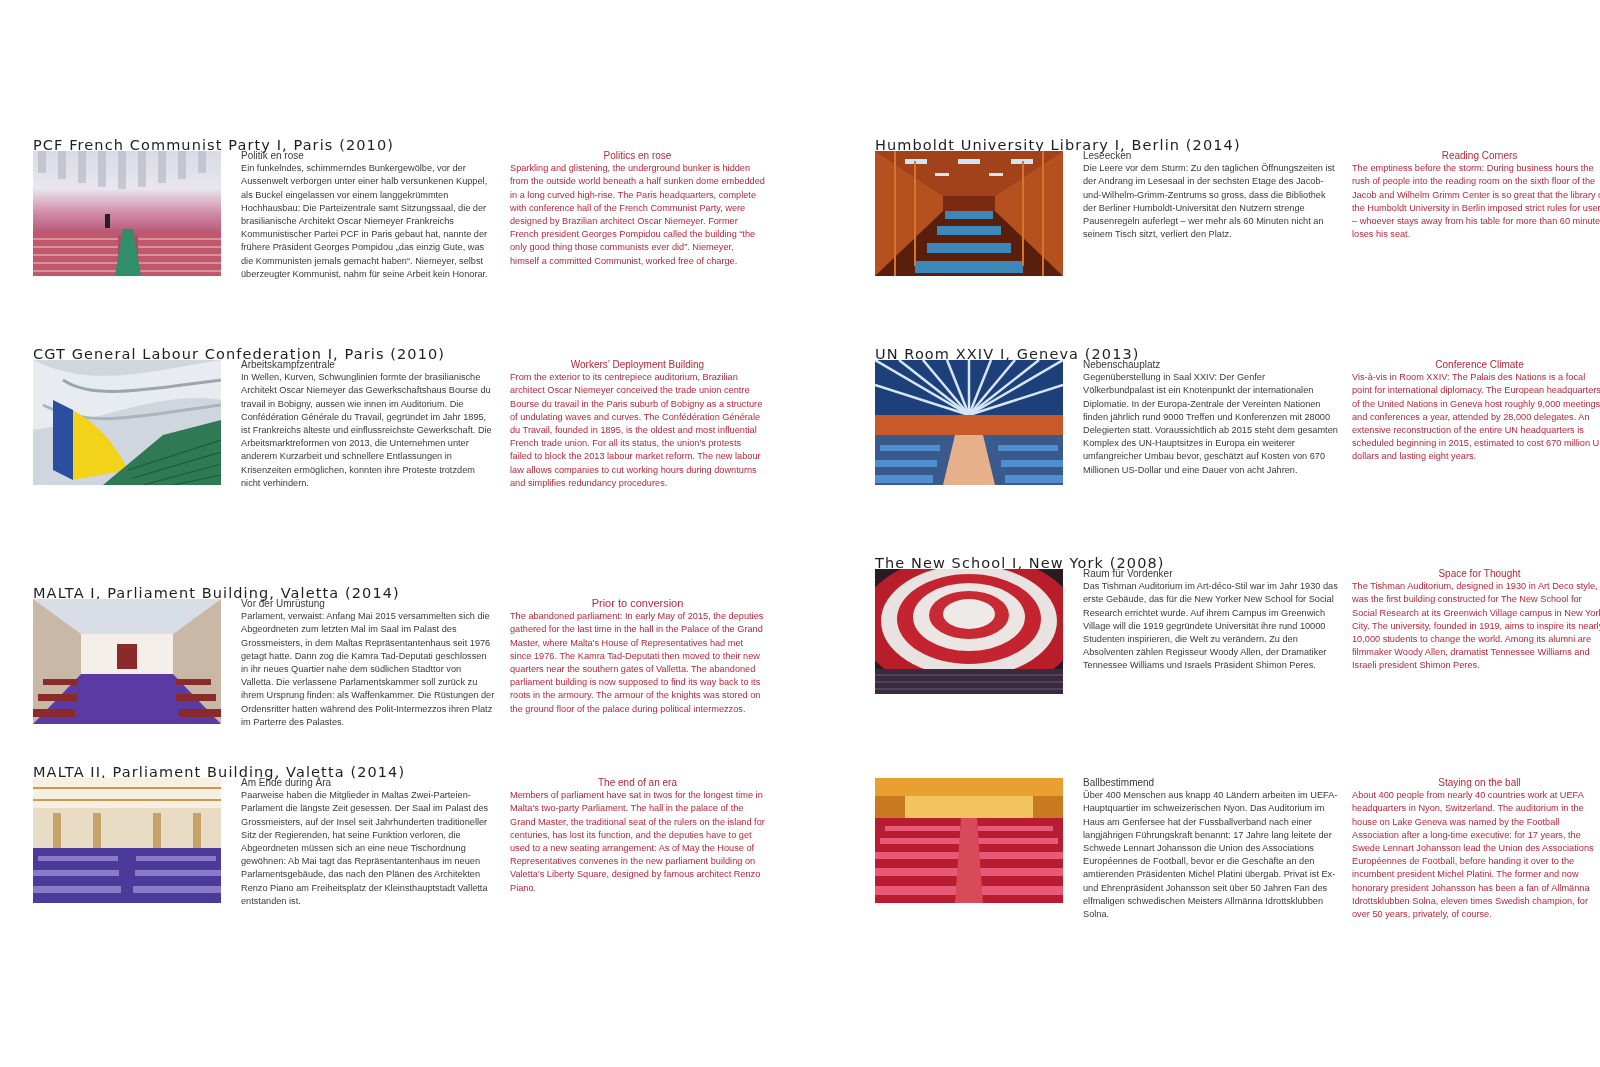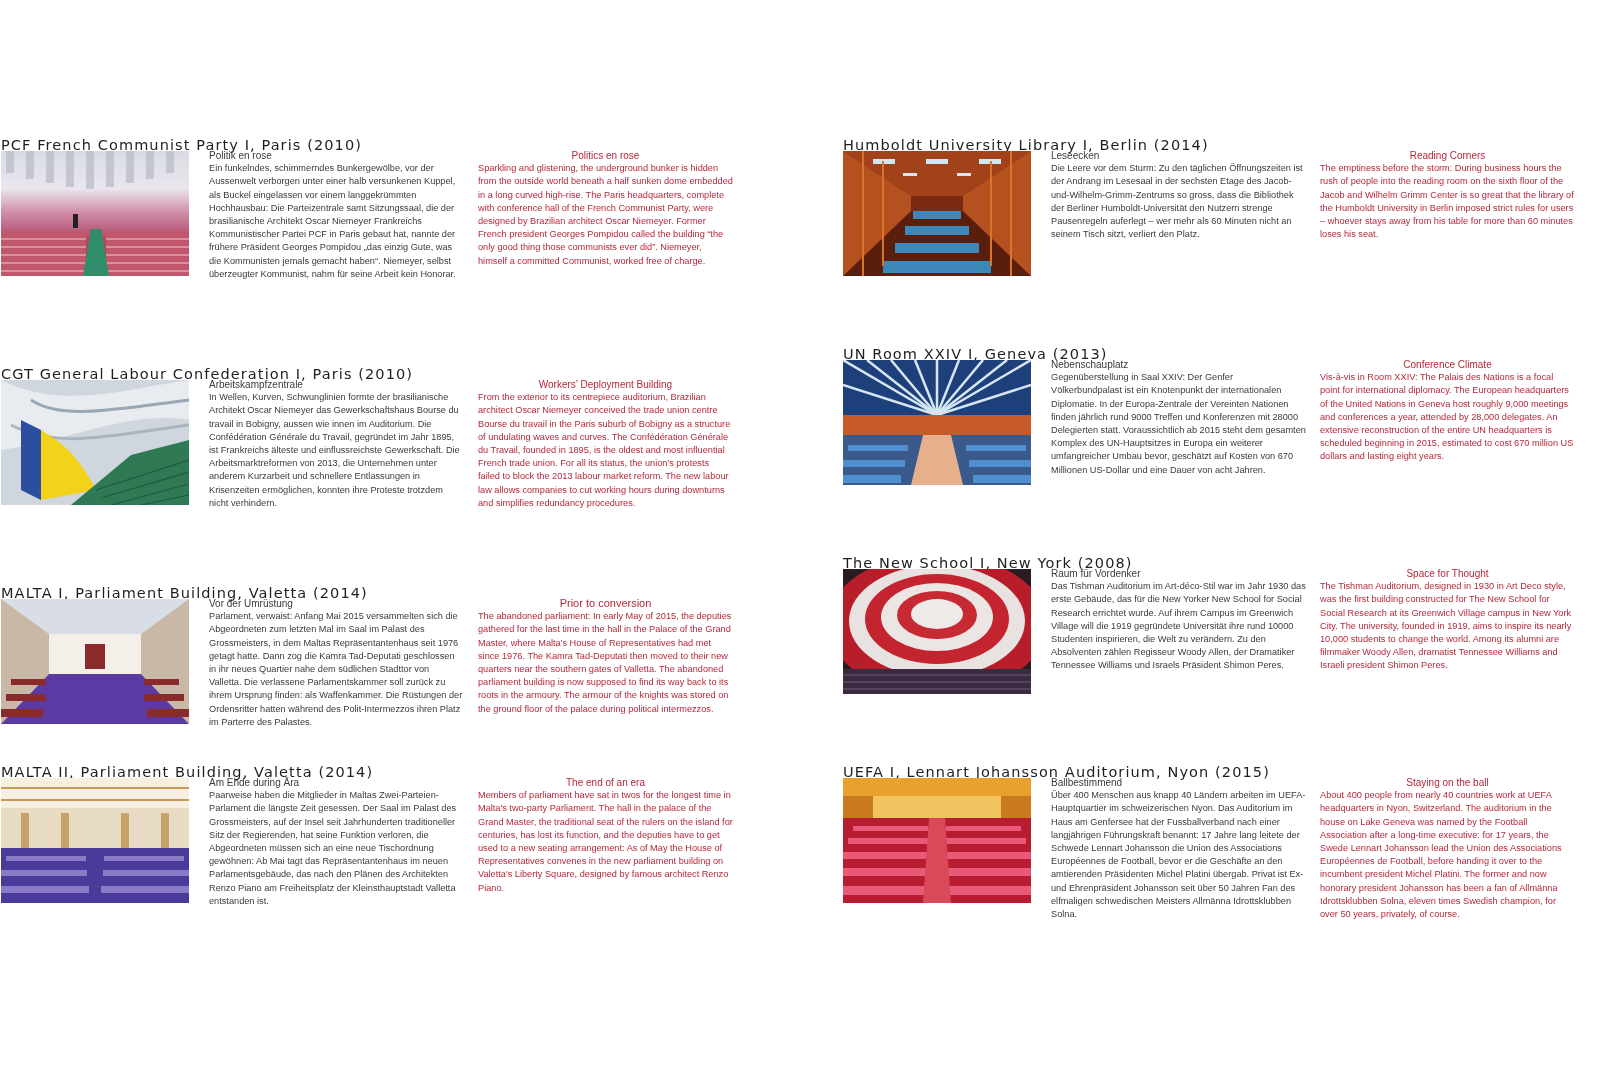--- a/index.html
+++ b/index.html
@@ -1,17 +1,17 @@
 <!DOCTYPE html>
 <html><head>
 <meta charset="utf-8">
 <style>
   html,body{margin:0;padding:0;background:#ffffff;}
   body{width:1600px;height:1067px;position:relative;overflow:hidden;font-family:"Liberation Sans",sans-serif;color:#3a3a3a;}
-  .entry{position:absolute;width:760px;height:190px;}
+  .entry{position:absolute;width:760px;height:190px;margin-left:32px;}
   .title{position:absolute;left:1px;top:0;font-family:"DejaVu Sans",sans-serif;font-size:14.5px;letter-spacing:1.1px;color:#1e1e1e;white-space:nowrap;font-weight:normal;}
   .photo{position:absolute;left:1px;top:26px;width:188px;height:125px;overflow:hidden;}
   .de{position:absolute;left:209px;top:24px;width:255px;font-size:9.2px;line-height:13.2px;color:#3a3a3a;}
   .en{position:absolute;left:478px;top:24px;width:255px;font-size:9.2px;line-height:13.2px;color:#b5283a;}
   .sub{font-size:10px;display:block;}
   .en .sub{color:#b5283a;text-align:center;}
   .en .sub.plain{font-style:normal;font-size:11px;}
   .body{display:block;}
 </style>
 </head>
@@ -105,21 +105,21 @@
   <div class="de">
     <span class="sub">Leseecken</span>
     <span class="body">Die Leere vor dem Sturm: Zu den täglichen Öffnungszeiten ist der Andrang im Lesesaal in der sechsten Etage des Jacob-und-Wilhelm-Grimm-Zentrums so gross, dass die Bibliothek der Berliner Humboldt-Universität den Nutzern strenge Pausenregeln auferlegt – wer mehr als 60 Minuten nicht an seinem Tisch sitzt, verliert den Platz.</span>
   </div>
   <div class="en">
     <span class="sub">Reading Corners</span>
     <span class="body">The emptiness before the storm: During business hours the rush of people into the reading room on the sixth floor of the Jacob and Wilhelm Grimm Center is so great that the library of the Humboldt University in Berlin imposed strict rules for users – whoever stays away from his table for more than 60 minutes loses his seat.</span>
   </div>
 </section>
 
-<section class="entry" style="left:0;top:354px;padding-left:13px;">
+<section class="entry" style="left:0;top:334px;padding-left:13px;">
   <h2 class="title">CGT General Labour Confederation I, Paris (2010)</h2>
   <div class="photo">
     <svg width="188" height="125" viewBox="0 0 188 125">
       <rect width="188" height="125" fill="#cfd6de"></rect>
       <path d="M0,0 C60,30 120,10 188,0 L188,40 C130,30 70,60 0,70 Z" fill="#e8ecf0"></path>
       <path d="M30,20 C60,40 110,30 188,20" stroke="#9aa6b2" stroke-width="3" fill="none"></path>
       <path d="M10,45 C60,70 110,55 188,45" stroke="#aab4be" stroke-width="3" fill="none"></path>
       <path d="M40,50 C55,60 75,70 95,110 L40,120 Z" fill="#f3d31a"></path>
       <path d="M20,40 L40,50 L40,120 L20,110 Z" fill="#2b4f9e"></path>
       <polygon points="70,125 188,125 188,60 130,75" fill="#2f7a55"></polygon>
@@ -274,21 +274,20 @@
     <span class="sub">Am Ende during Ära</span>
     <span class="body">Paarweise haben die Mitglieder in Maltas Zwei-Parteien-Parlament die längste Zeit gesessen. Der Saal im Palast des Grossmeisters, auf der Insel seit Jahrhunderten traditioneller Sitz der Regierenden, hat seine Funktion verloren, die Abgeordneten müssen sich an eine neue Tischordnung gewöhnen: Ab Mai tagt das Repräsentantenhaus im neuen Parlamentsgebäude, das nach den Plänen des Architekten Renzo Piano am Freiheitsplatz der Kleinsthauptstadt Valletta entstanden ist.</span>
   </div>
   <div class="en">
     <span class="sub">The end of an era</span>
     <span class="body">Members of parliament have sat in twos for the longest time in Malta's two-party Parliament. The hall in the palace of the Grand Master, the traditional seat of the rulers on the island for centuries, has lost its function, and the deputies have to get used to a new seating arrangement: As of May the House of Representatives convenes in the new parliament building on Valetta's Liberty Square, designed by famous architect Renzo Piano.</span>
   </div>
 </section>
 
 <section class="entry" style="left:842px;top:752px;">
-  <h2 class="title">UEFA I, Lennart Johansson Auditorium, Nyon (2015)</h2>
   <div class="photo">
     <svg width="188" height="125" viewBox="0 0 188 125">
       <rect width="188" height="125" fill="#c97a1e"></rect>
       <rect x="0" y="0" width="188" height="18" fill="#e8a030"></rect>
       <rect x="30" y="18" width="128" height="22" fill="#f2c460"></rect>
       <polygon points="0,40 188,40 188,125 0,125" fill="#b81c30"></polygon>
       <g fill="#e85a78">
           <rect x="10" y="48" width="75" height="5"></rect>
           <rect x="103" y="48" width="75" height="5"></rect>
           <rect x="5" y="60" width="80" height="6"></rect>

